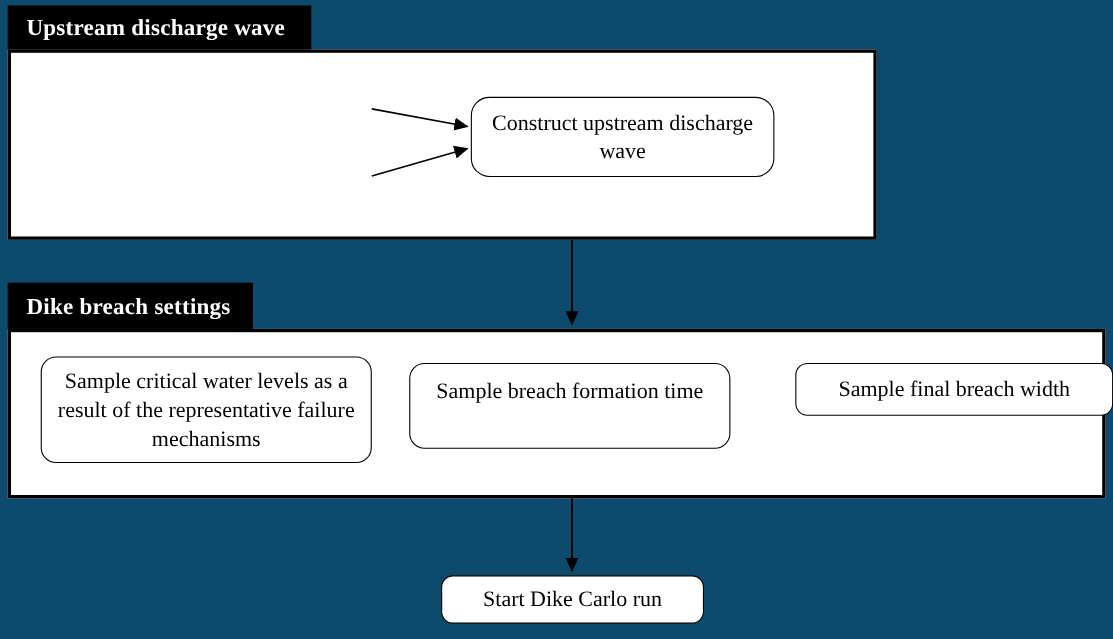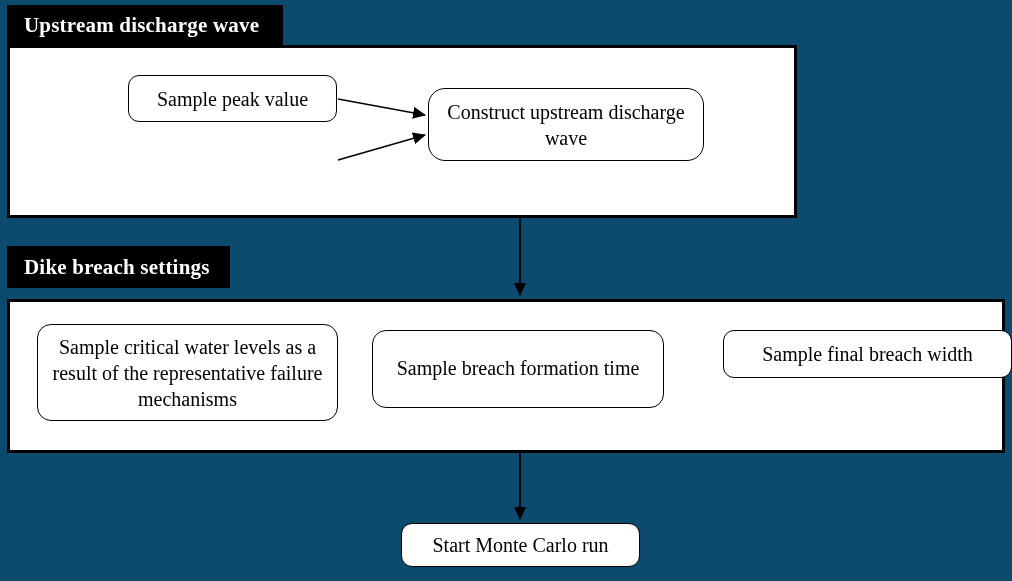--- a/index.html
+++ b/index.html
@@ -42,21 +42,21 @@
     align-items: center;
     justify-content: center;
     text-align: center;
     font-size: 20px;
     line-height: 1.3;
     padding: 2px 8px;
     z-index: 4;
   }
   .node.top-align {
     align-items: flex-start;
-    padding-top: 24px;
+    padding-top: 12px;
   }
   svg.arrows {
     position: absolute;
     left: 0; top: 0;
     width: 1012px; height: 581px;
     z-index: 2;
   }
 </style>
 </head>
 <body>
@@ -72,30 +72,29 @@
     <line x1="338" y1="99" x2="425" y2="115" stroke="#000000" stroke-width="1.5" marker-end="url(#ah)"></line>
     <line x1="338" y1="160" x2="425" y2="135" stroke="#000000" stroke-width="1.5" marker-end="url(#ah)"></line>
     <line x1="520" y1="218" x2="520" y2="295" stroke="#000000" stroke-width="1.8" marker-end="url(#ah)"></line>
     <line x1="520" y1="453" x2="520" y2="519" stroke="#000000" stroke-width="1.8" marker-end="url(#ah)"></line>
   </svg>
 
   <div class="section-header" style="left:7px; top:5px; width:276px; height:40px;">Upstream discharge wave</div>
 
   <div class="container-box" style="left:7px; top:45px; width:790px; height:173px;"></div>
 
-  <div class="node" style="left:128px; top:75px; width:209px; height:47px;">Sample peak value</div>
 
 
   <div class="node" style="left:428px; top:88px; width:276px; height:73px;border-radius:17px;">Construct upstream discharge wave</div>
 
-  <div class="section-header" style="left:7px; top:246px; width:223px; height:42px;">Dike breach settings</div>
+  <div class="section-header" style="left:7px; top:257px; width:223px; height:42px;">Dike breach settings</div>
 
   <div class="container-box" style="left:7px; top:299px; width:998px; height:154px;"></div>
 
   <div class="node" style="left:37px; top:324px; width:301px; height:97px; border-radius:14px;">Sample critical water levels as a result of the representative failure mechanisms</div>
 
   <div class="node top-align" style="left:372px; top:330px; width:292px; height:78px; border-radius:14px;">Sample breach formation time</div>
 
   <div class="node" style="left:696px; top:330px; width:289px; height:48px;margin-left:27px;">Sample final breach width</div>
 
-  <div class="node" style="left:401px; top:523px; width:239px; height:44px;">Start Monte Carlo run</div>
+  <div class="node" style="left:401px; top:523px; width:239px; height:44px;">Start Dike Carlo run</div>
 
 </div>
 
 </body></html>

